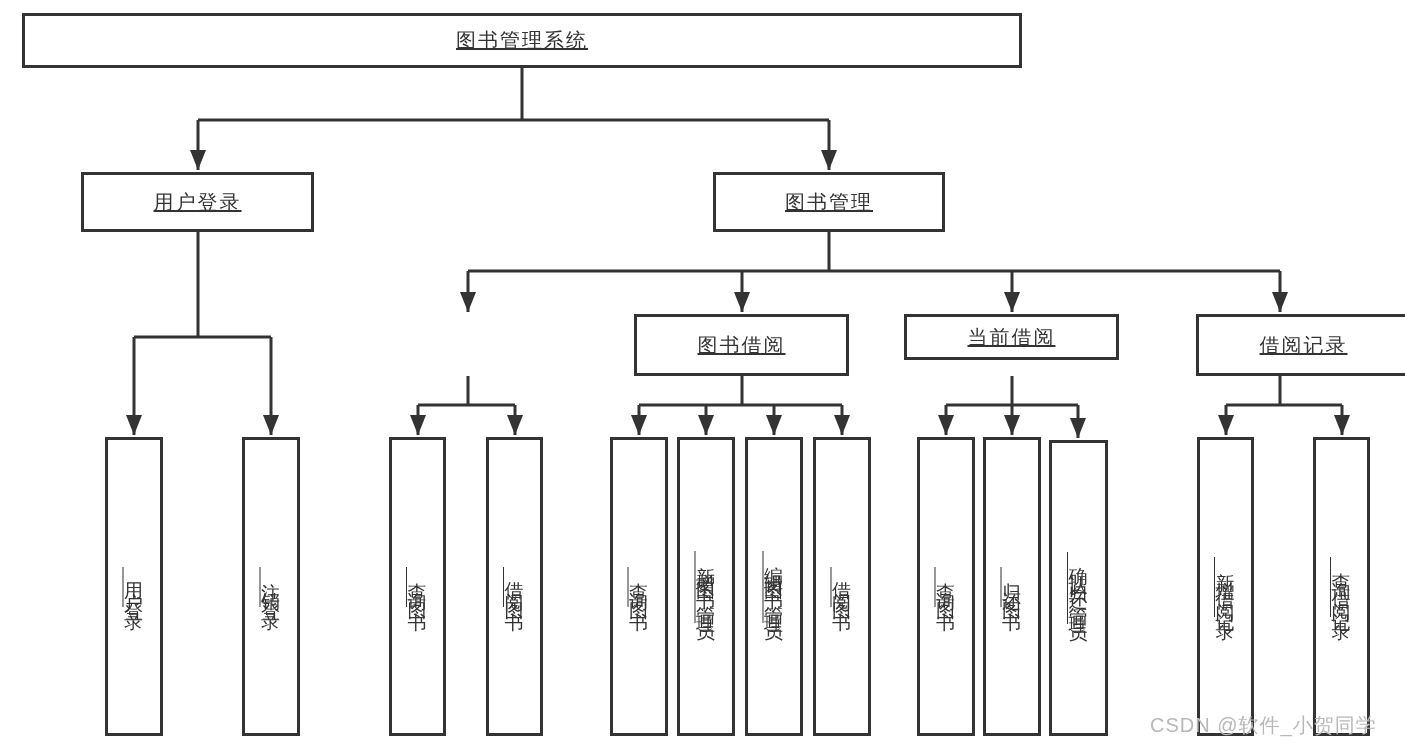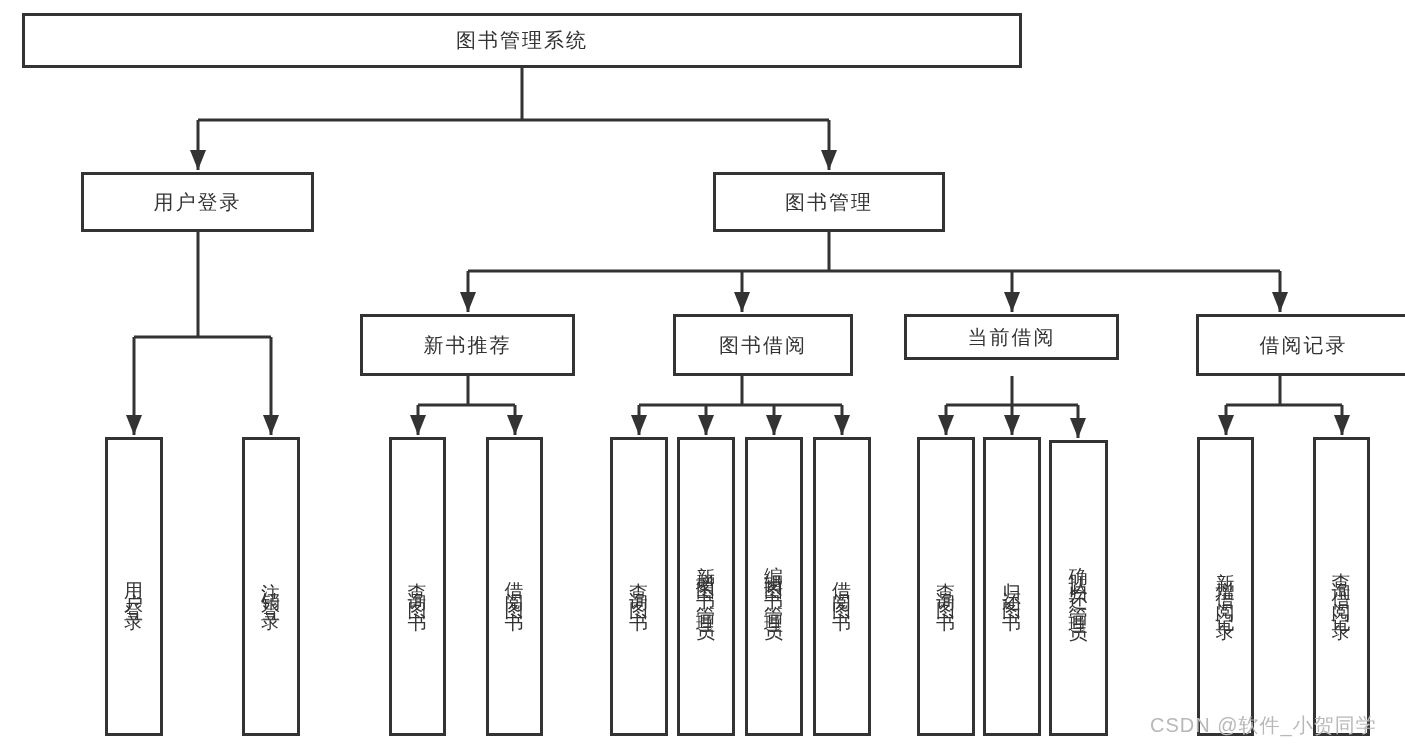--- a/index.html
+++ b/index.html
@@ -22,20 +22,21 @@
   .connector{stroke:var(--line-color);stroke-width:3;fill:none;}
   .arrowhead{fill:var(--line-color);}
   .node{
     position:absolute;
     box-sizing:border-box;
     border:3px solid var(--box-border);
     background:#ffffff;
     display:flex;
     align-items:center;
     justify-content:center;
+    text-decoration:underline;
   }
   .htext{
     font-size:20px;
     letter-spacing:2px;
     white-space:nowrap;
     color:var(--text-color);
   }
   .vtext{
     writing-mode:vertical-rl;
     text-orientation:mixed;
@@ -105,24 +106,21 @@
     <span class="htext">图书管理系统</span>
   </div>
 
   <div class="node" style="left:81px;top:172px;width:233px;height:60px;">
     <span class="htext">用户登录</span>
   </div>
   <div class="node" style="left:713px;top:172px;width:232px;height:60px;align-items:center;">
     <span class="htext">图书管理</span>
   </div>
 
-  <div class="node" style="left:360px;top:314px;width:215px;height:62px;">
-    <span class="htext">新书推荐</span>
-  </div>
-  <div class="node" style="left:634px;top:314px;width:180px;height:62px;margin-left:39px;">
+  <div class="node" style="left:634px;top:314px;width:215px;height:62px;">
     <span class="htext">图书借阅</span>
   </div>
   <div class="node" style="left:904px;top:314px;width:215px;height:46px;">
     <span class="htext">当前借阅</span>
   </div>
   <div class="node" style="left:1172px;top:314px;width:215px;height:62px;margin-left:24px;">
     <span class="htext">借阅记录</span>
   </div>
 
   <div class="node" style="left:105px;top:437px;width:58px;height:299px;">

